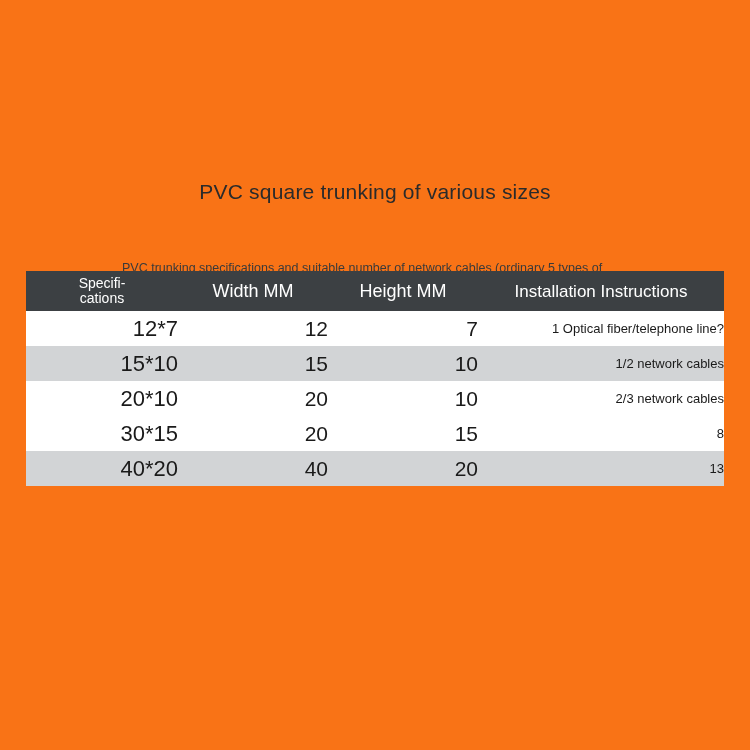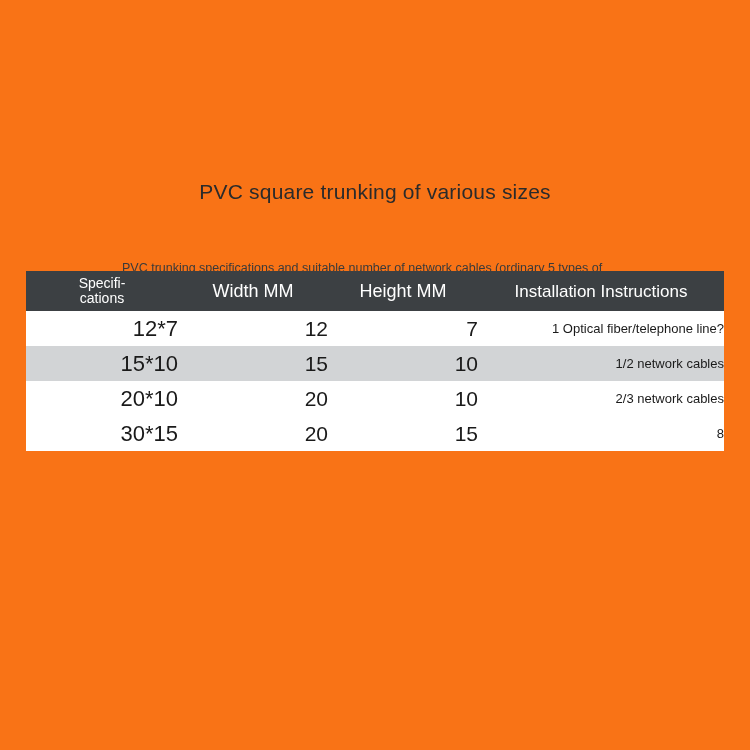--- a/index.html
+++ b/index.html
@@ -154,18 +154,24 @@
           <td class="num-col">20</td>
           <td class="num-col">10</td>
           <td class="note-col">2/3 network cables</td>
         </tr>
         <tr class="odd">
           <td class="spec-col">30*15</td>
           <td class="num-col">20</td>
           <td class="num-col">15</td>
           <td class="note-col">8</td>
         </tr>
+        <tr class="even">
+          <td class="spec-col">40*20</td>
+          <td class="num-col">40</td>
+          <td class="num-col">20</td>
+          <td class="note-col">13</td>
+        </tr>
       </tbody>
     </table>
   </div>
 
 
 </div>
 
 </body></html>

